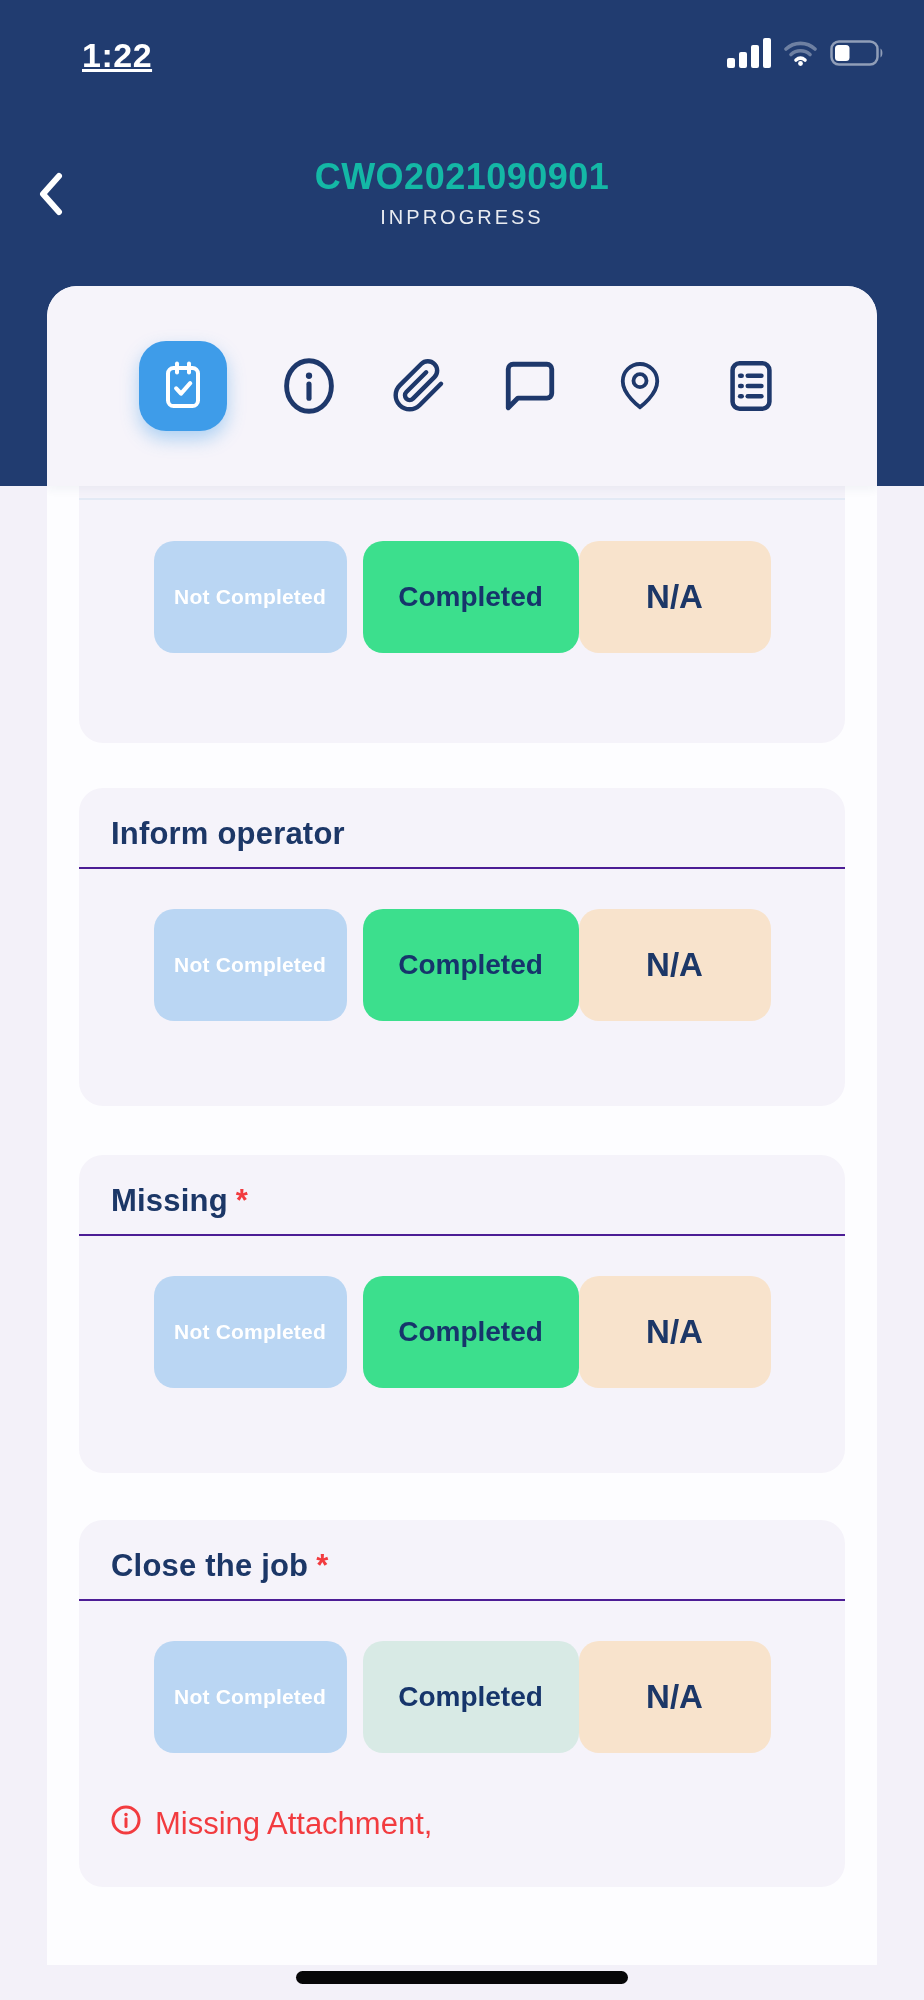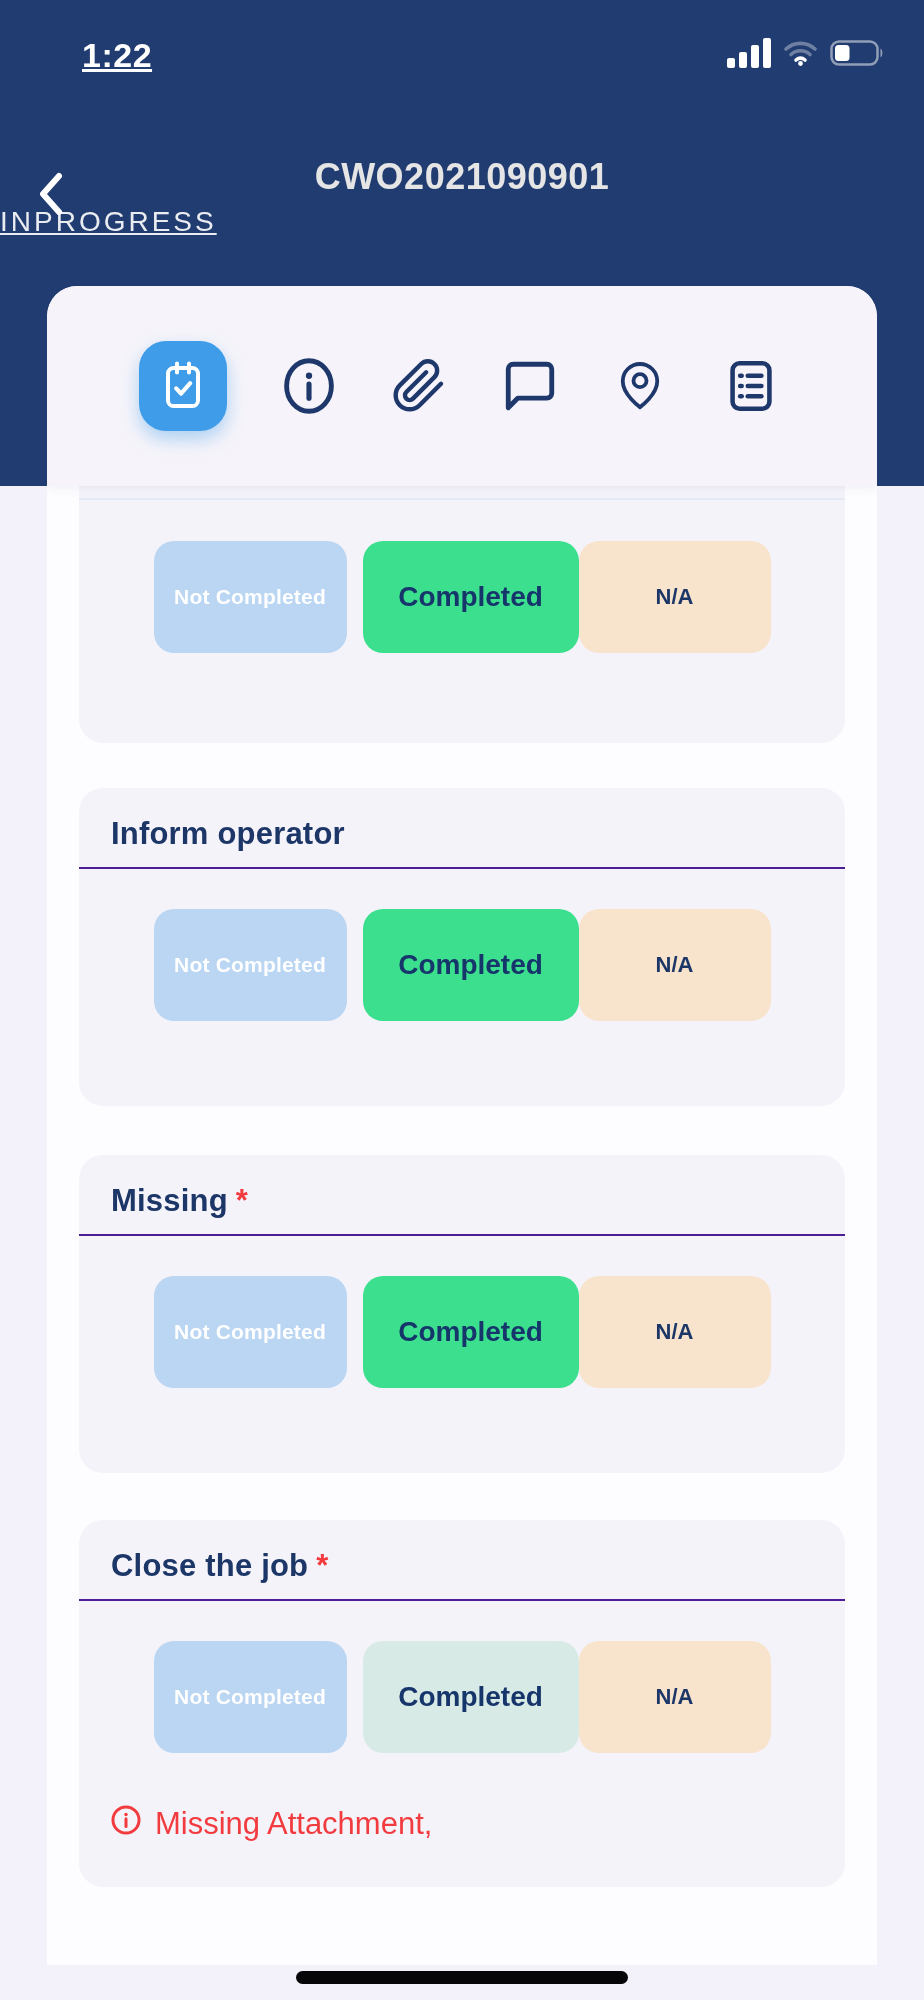--- a/index.html
+++ b/index.html
@@ -8,22 +8,22 @@
   .screen {
     position:relative; width:924px; height:2000px;
     background:#f3f1f9; overflow:hidden; margin:0 auto;
   }
 
   
   .navy { position:absolute; left:0; top:0; width:924px; height:486px; background:#213c70; }
   .time { position:absolute; left:82px; top:36px; color:#ffffff; font-size:34px; font-weight:700; letter-spacing:.5px;text-decoration:underline; }
   .status-icons { position:absolute; right:40px; top:38px; display:flex; align-items:center; gap:13px; }
   .back { position:absolute; left:34px; top:170px; width:34px; height:48px; display:flex; align-items:center; justify-content:center; cursor:pointer; background:none; border:none; }
-  .wo-title { position:absolute; left:0; top:156px; width:100%; text-align:center; color:#e5e5e5; font-size:36px; font-weight:700; letter-spacing:.5px; }
-  .wo-status { position:absolute; left:0; top:206px; width:100%; text-align:left; color:rgba(255,255,255,.9); font-size:28px; font-weight:500; letter-spacing:3px;text-decoration:underline; }
+  .wo-title { position:absolute; left:0; top:156px; width:100%; text-align:center; color:#14b8a6; font-size:36px; font-weight:700; letter-spacing:.5px; }
+  .wo-status { position:absolute; left:0; top:206px; width:100%; text-align:center; color:rgba(255,255,255,.9); font-size:20px; font-weight:500; letter-spacing:3px; }
 
   
   .card {
     position:absolute; left:47px; top:286px; width:830px; height:1679px;
     background:#fdfdff; border-radius:30px 30px 0 0; overflow:hidden;
   }
   .tabbar {
     height:200px; background:#f6f4fa; border-radius:30px 30px 0 0;
     display:flex; align-items:center; justify-content:space-between;
     padding:0 97px 0 92px; position:relative; z-index:2;
@@ -55,21 +55,21 @@
   .sec-1 .options { margin-top:41px; }
   .btn {
     height:112px; border:none; border-radius:20px; cursor:pointer;
     display:flex; align-items:center; justify-content:center; font-weight:700;
     font-family:"Liberation Sans","DejaVu Sans",sans-serif;
   }
   .btn-nc { width:193px; background:#bad6f3; color:#ffffff; font-size:21px; letter-spacing:.2px; }
   .btn-c  { width:216px; color:#16356b; font-size:28px;margin-left:16px; }
   .btn-c.on  { background:#3cdf8d; }
   .btn-c.off { background:#d8eae5; }
-  .btn-na { width:192px; background:#f8e3cc; color:#1c3767; font-size:22px; }
+  .btn-na { width:192px; background:#f8e3cc; color:#1c3767; font-size:33px; }
 
   .warning {
     display:flex; align-items:center; gap:14px;
     margin:52px 0 0 32px; color:#f23b3f; font-size:31px; font-weight:400;
   }
   .warning svg { flex:0 0 auto; }
 
   
   .home-indicator {
     position:absolute; left:296px; top:1971px; width:332px; height:13px;

